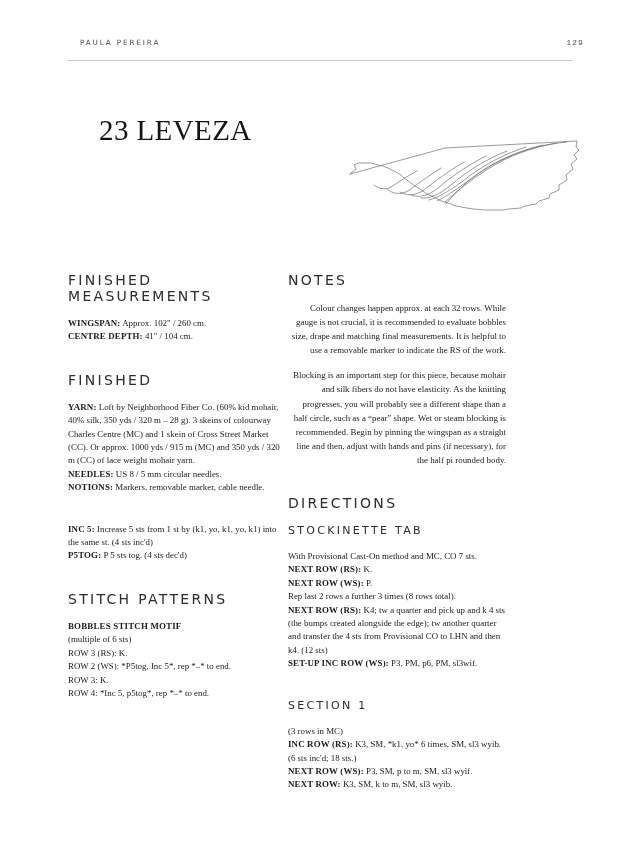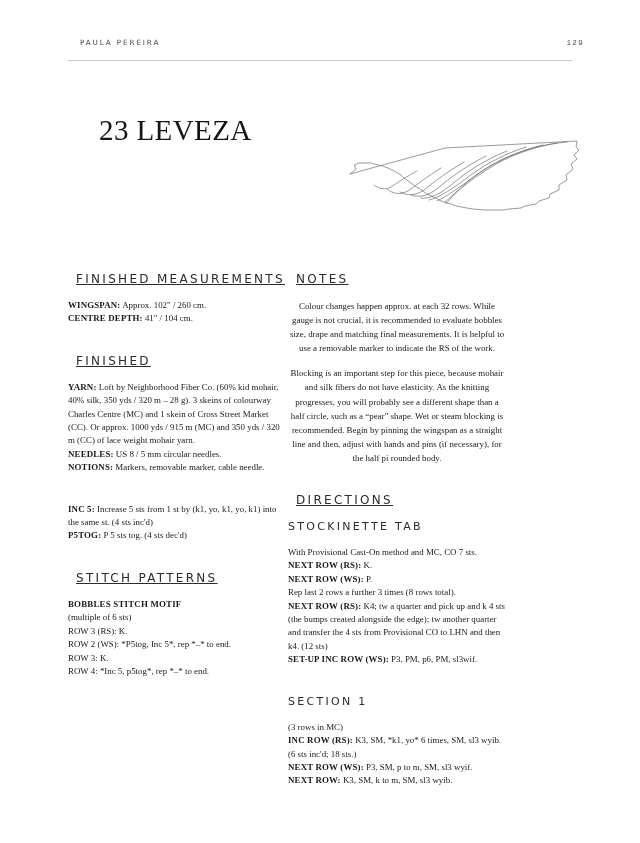--- a/index.html
+++ b/index.html
@@ -74,35 +74,34 @@
   .col {
     position: absolute;
     top: 272px;
     width: 218px;
   }
   .col-left  { left: 68px; }
   .col-right { left: 288px; }
 
   .sec-head {
     font-family: "DejaVu Sans", sans-serif;
-    font-size: 12px;
+    font-size: 14px;
     letter-spacing: 2.3px;
     color: #2b2b2b;
-    margin: 0 0 13px 8px;
-    text-decoration: underline;
+    margin: 0 0 13px 0;
   }
   .block { margin-bottom: 28px; }
   .block:last-child { margin-bottom: 0; }
 
   .para {
     font-size: 8.9px;
     line-height: 14.1px;
     color: #1a1a1a;
     margin: 0 0 11px 0;
-    text-align: center;
+    text-align: right;
   }
   .para:last-child { margin-bottom: 0; }
 
   .lines { font-size: 8.9px; line-height: 13.4px; color: #1a1a1a; }
   .line { white-space: normal; }
 
   .lbl {
     font-variant: small-caps;
     font-weight: bold;
     letter-spacing: 0.15px;

